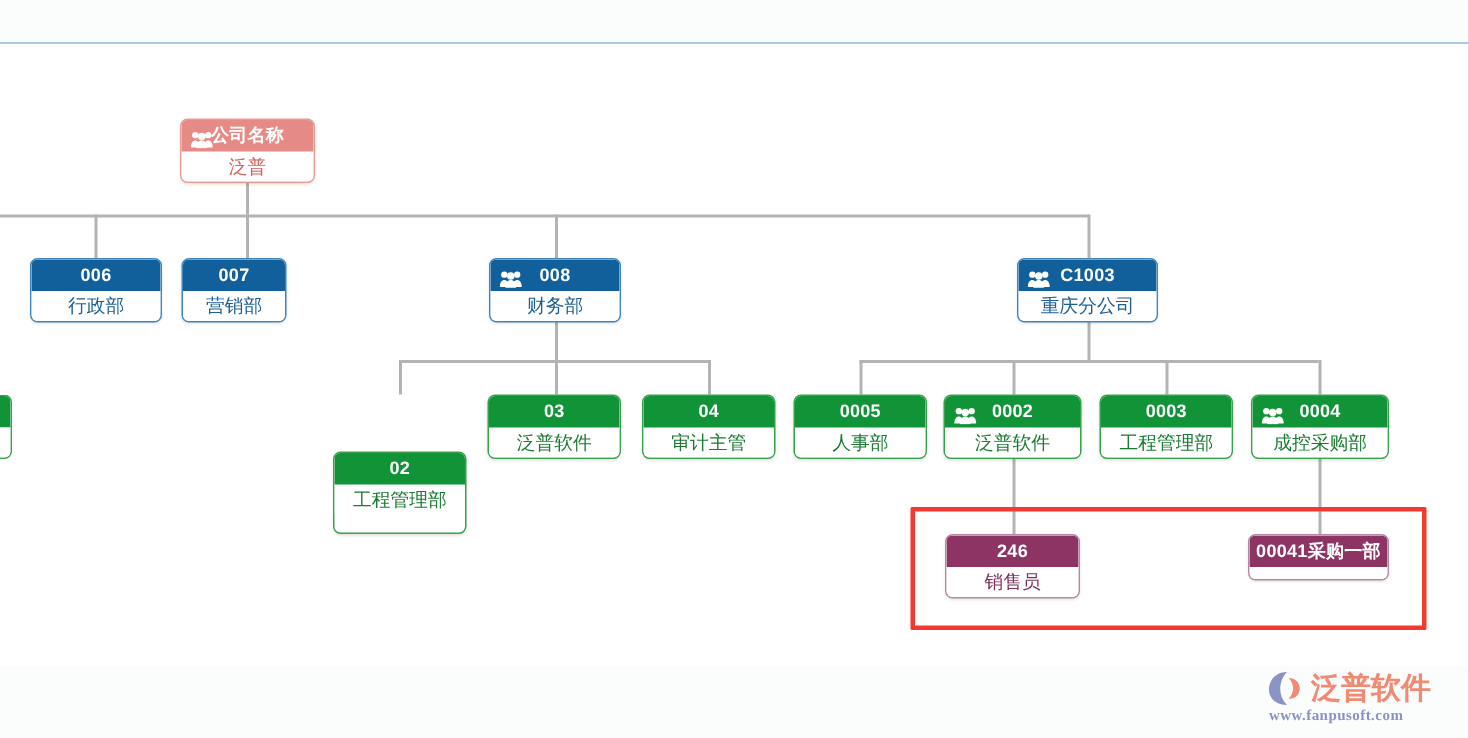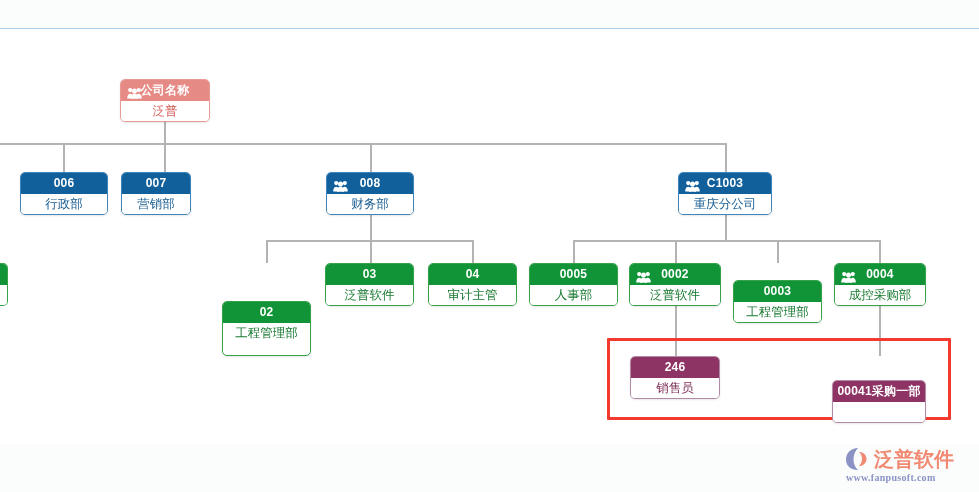--- a/index.html
+++ b/index.html
@@ -278,21 +278,21 @@
             <path d="M8.8 11.4 C8.8 8.2 10.2 6.7 11.8 6.7 C13.4 6.7 14.8 8.2 14.8 11.4 Z" fill="#ffffff"></path>
             <circle cx="7.5" cy="4.0" r="2.5" fill="#ffffff"></circle>
             <path d="M3.9 11.8 C3.9 8.2 5.5 6.6 7.5 6.6 C9.5 6.6 11.1 8.2 11.1 11.8 Z" fill="#ffffff"></path>
           </svg>
         </span>
         <span>0002</span>
       </div>
       <div class="body">泛普软件</div>
     </div>
 
-    <div class="node n-green" style="left:733px; top:234px; width:89px; height:43px;margin-top:17px;">
+    <div class="node n-green" style="left:733px; top:234px; width:89px; height:43px;">
       <div class="hdr">
         <span>0003</span>
       </div>
       <div class="body">工程管理部</div>
     </div>
 
     <div class="node n-green" style="left:834px; top:234px; width:92px; height:43px;">
       <div class="hdr">
         <span class="grp-icon">
           <svg viewBox="0 0 15 12" width="15" height="12" aria-hidden="true">
@@ -311,21 +311,21 @@
 
     <div class="sel-rect" style="left:607px; top:309px; width:344px; height:82px;"></div>
 
     <div class="node n-purple" style="left:630px; top:327px; width:90px; height:43px;">
       <div class="hdr">
         <span>246</span>
       </div>
       <div class="body">销售员</div>
     </div>
 
-    <div class="node n-purple" style="left:832px; top:327px; width:94px; height:43px;margin-top:24px;">
+    <div class="node n-purple" style="left:832px; top:327px; width:94px; height:31px;">
       <div class="hdr">
         <span>00041采购一部</span>
       </div>
       <div class="body"></div>
     </div>
 
   </div>
 
   <div class="watermark">
     <div class="wm-row">

